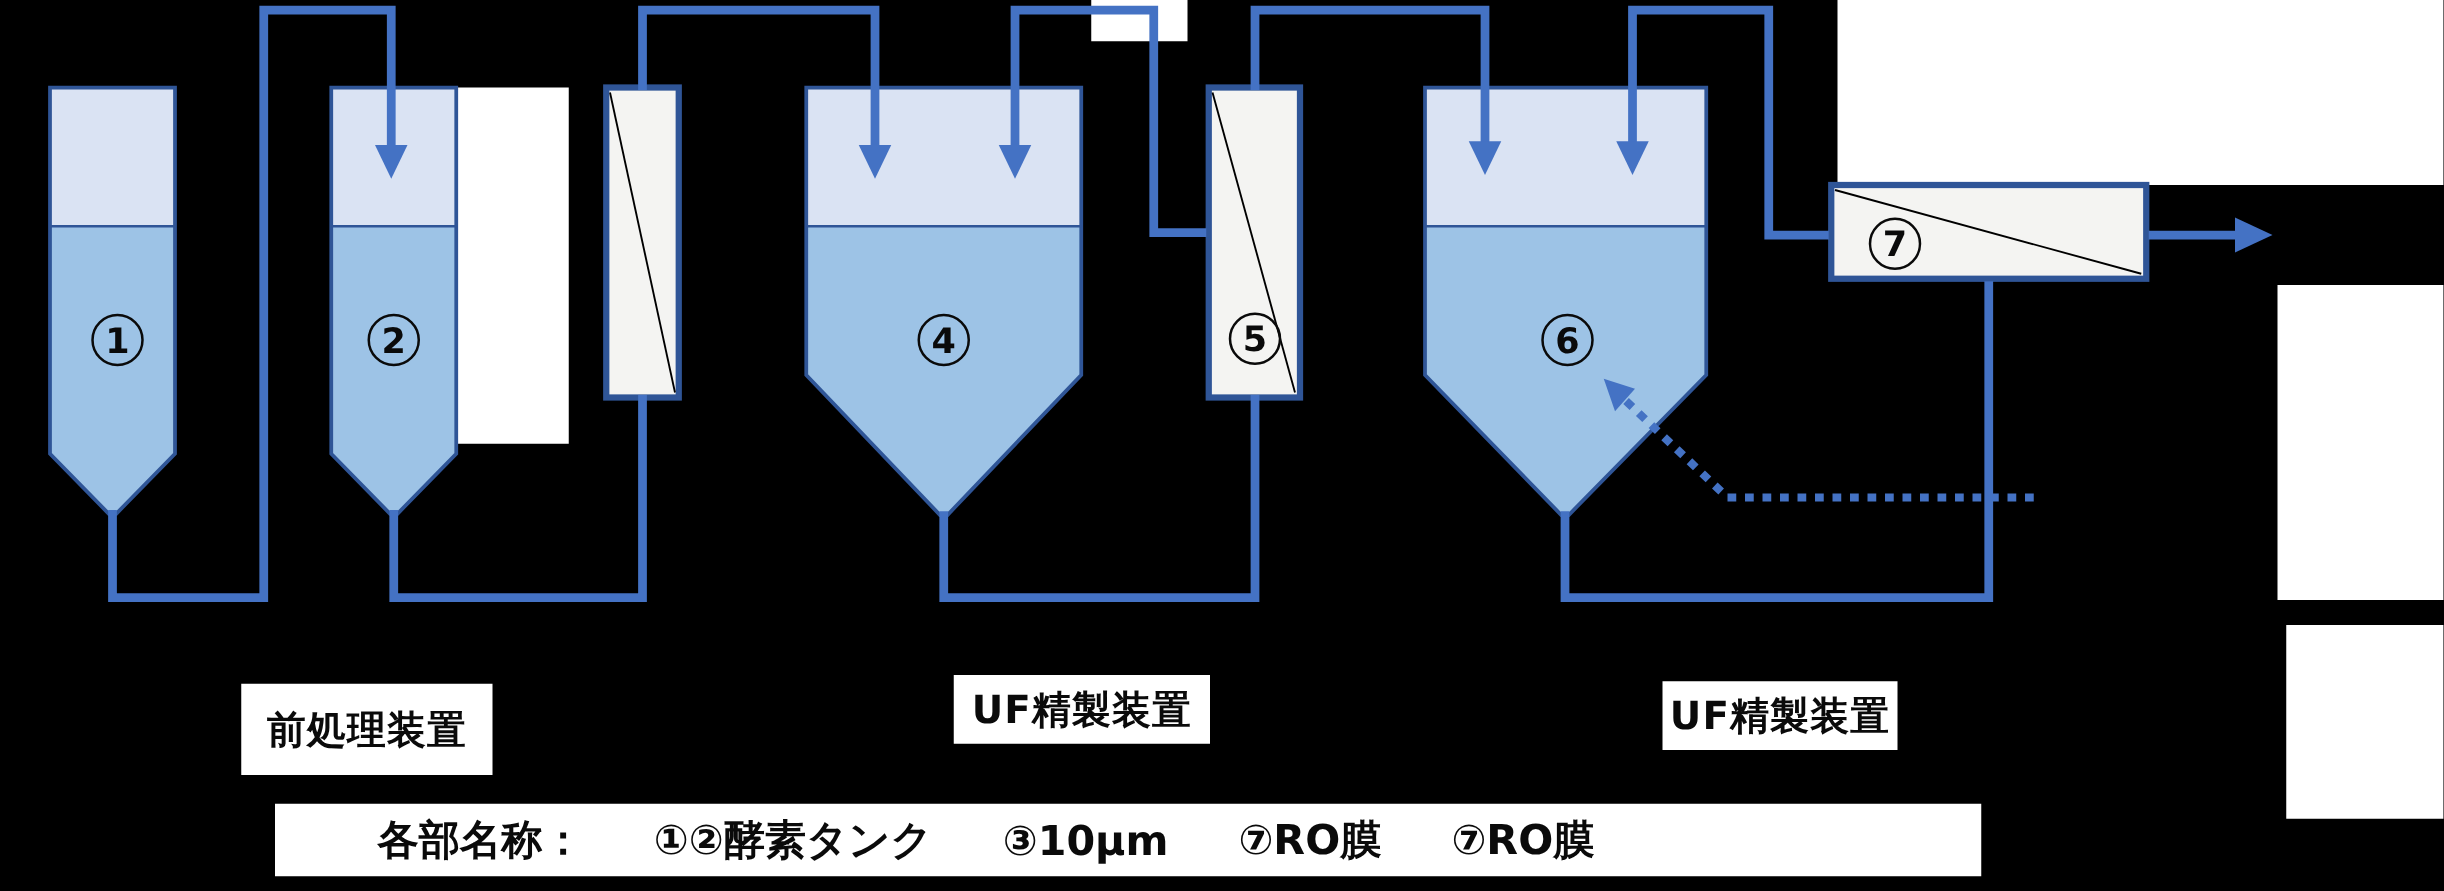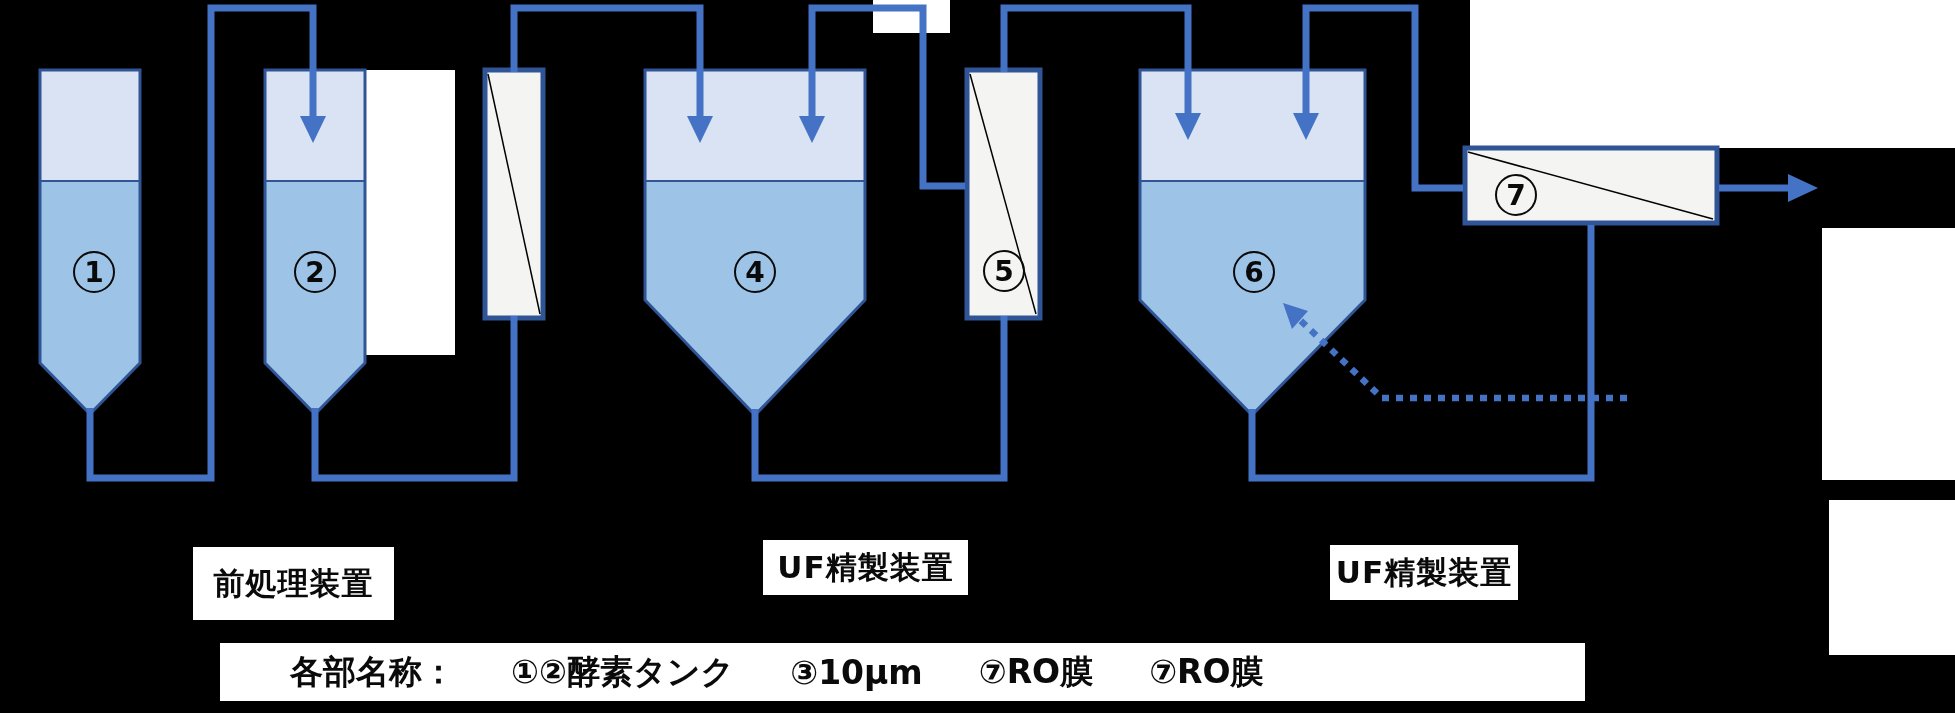--- a/index.html
+++ b/index.html
@@ -32,21 +32,21 @@
   .sec1{left:193px;top:547px;width:201px;height:73px;}
   .sec2{left:763px;top:540px;width:205px;height:55px;}
   .sec3{left:1330px;top:545px;width:188px;height:55px;}
   .legend-band{
     position:absolute;left:220px;top:643px;width:1365px;height:58px;
     background:#fff;color:#0a0a0a;display:flex;align-items:center;
     font-weight:bold;font-size:33px;padding-left:70px;box-sizing:border-box;
     white-space:nowrap;
   }
   .legend-item{margin-left:56px;}
-  .legend-prefix{margin-left:0;}
+  .legend-prefix{margin-left:12px;}
 </style>
 </head>
 <body>
 
 <div class="canvas">
 
   <svg width="1955" height="713" viewBox="0 0 1955 713">
 
     <rect x="0" y="0" width="1955" height="713" fill="#000000"></rect>
 

